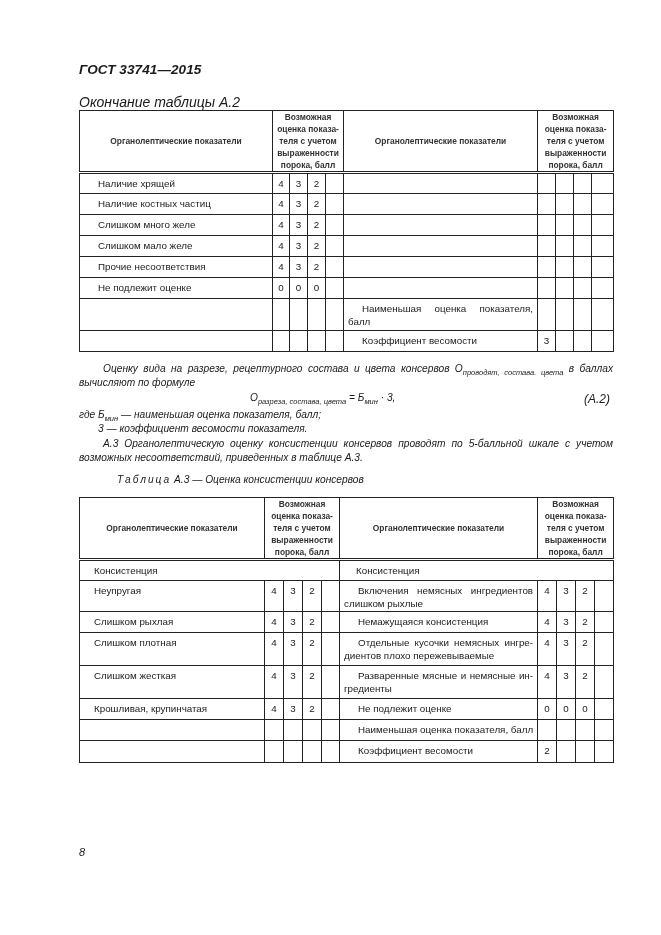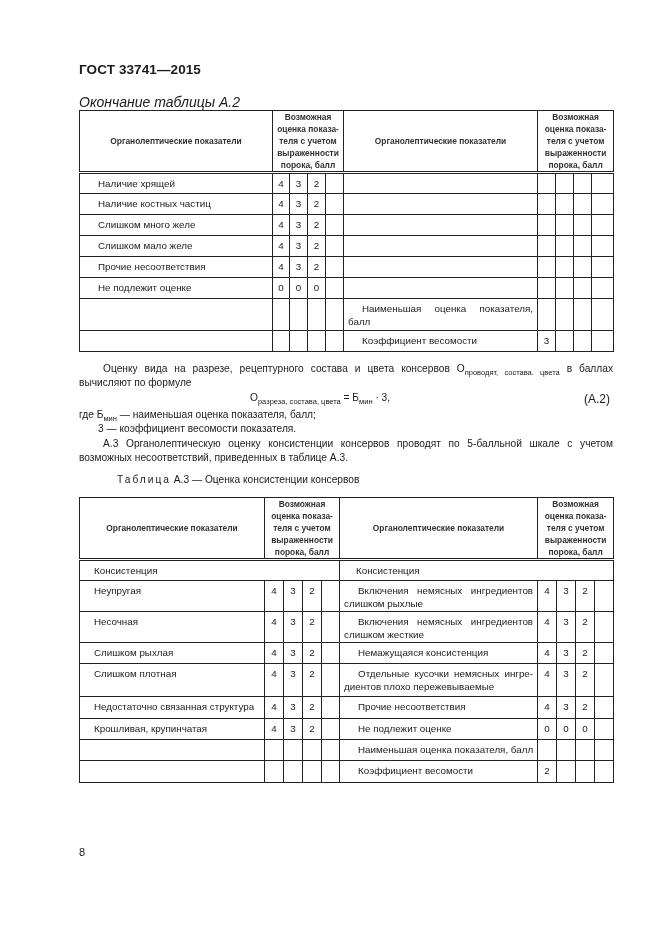--- a/index.html
+++ b/index.html
@@ -1,18 +1,18 @@
 <!DOCTYPE html>
 <html><head>
 <meta charset="utf-8">
 <style>
   html, body { margin:0; padding:0; background:#ffffff; }
   body { width:661px; height:935px; position:relative; overflow:hidden;
          font-family:"Liberation Sans", sans-serif; color:#1a1a1a; }
-  .abs { position:absolute; }
+  .abs { position:absolute;font-style:italic; }
   .doc-title { left:79px; top:62px; font-size:13.5px; font-weight:bold; letter-spacing:0.1px; }
   .caption-it { left:79px; top:94px; font-size:14px; font-style:italic; }
   table.t { position:absolute; border-collapse:collapse; table-layout:fixed; font-size:9.8px; }
   table.t td, table.t th { border:1px solid #222; padding:0; vertical-align:top; }
   table.t th { font-weight:bold; font-size:8.4px; line-height:12px; text-align:center; vertical-align:middle; color:#333; }
   table.t thead tr:last-child th { border-bottom:3px double #222; }
   table.t td.nm { padding:3px 4px 0 4px; line-height:13px; }
   table.t td.nm.ind { padding-left:18px;margin-top:43px; }
   table.t td.nm.just { text-align:justify; text-indent:14px; padding-left:4px; padding-right:4px; }
   table.t td.sc { text-align:center; padding-top:3px; line-height:13px; }
@@ -198,32 +198,20 @@
       <td class="sc">4</td>
       <td class="sc">3</td>
       <td class="sc">2</td>
       <td class="sc"></td>
       <td class="nm just">Включения немясных ингредиентов слишком рыхлые</td>
       <td class="sc">4</td>
       <td class="sc">3</td>
       <td class="sc">2</td>
       <td class="sc"></td>
     </tr>
-    <tr style="height:31px">
-      <td class="nm" style="padding-left:14px">Несочная</td>
-      <td class="sc">4</td>
-      <td class="sc">3</td>
-      <td class="sc">2</td>
-      <td class="sc"></td>
-      <td class="nm just">Включения немясных ингредиентов слишком жесткие</td>
-      <td class="sc">4</td>
-      <td class="sc">3</td>
-      <td class="sc">2</td>
-      <td class="sc"></td>
-    </tr>
     <tr style="height:21px">
       <td class="nm" style="padding-left:14px">Слишком рыхлая</td>
       <td class="sc">4</td>
       <td class="sc">3</td>
       <td class="sc">2</td>
       <td class="sc"></td>
       <td class="nm" style="padding-left:18px">Немажущаяся консистенция</td>
       <td class="sc">4</td>
       <td class="sc">3</td>
       <td class="sc">2</td>
@@ -234,27 +222,27 @@
       <td class="sc">4</td>
       <td class="sc">3</td>
       <td class="sc">2</td>
       <td class="sc"></td>
       <td class="nm just">Отдельные кусочки немясных ингре-диентов плохо пережевываемые</td>
       <td class="sc">4</td>
       <td class="sc">3</td>
       <td class="sc">2</td>
       <td class="sc"></td>
     </tr>
-    <tr style="height:22px">
-      <td class="nm" style="padding-left:14px; white-space:nowrap">Недостаточно связанная структура</td>
-      <td class="sc">4</td>
-      <td class="sc">3</td>
-      <td class="sc">2</td>
-      <td class="sc"></td>
-      <td class="nm" style="padding-left:18px">Прочие несоответствия</td>
+    <tr style="height:33px">
+      <td class="nm" style="padding-left:14px">Слишком жесткая</td>
+      <td class="sc">4</td>
+      <td class="sc">3</td>
+      <td class="sc">2</td>
+      <td class="sc"></td>
+      <td class="nm just">Разваренные мясные и немясные ин-гредиенты</td>
       <td class="sc">4</td>
       <td class="sc">3</td>
       <td class="sc">2</td>
       <td class="sc"></td>
     </tr>
     <tr style="height:21px">
       <td class="nm" style="padding-left:14px">Крошливая, крупинчатая</td>
       <td class="sc">4</td>
       <td class="sc">3</td>
       <td class="sc">2</td>

